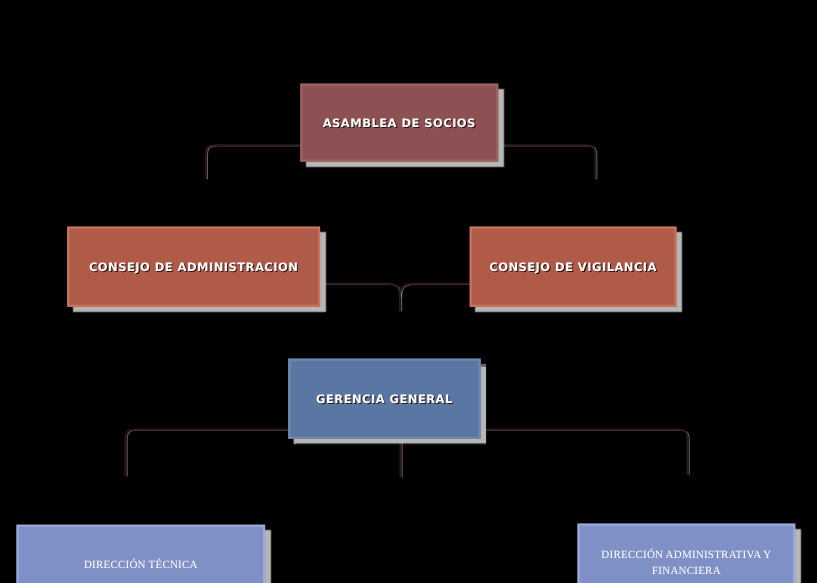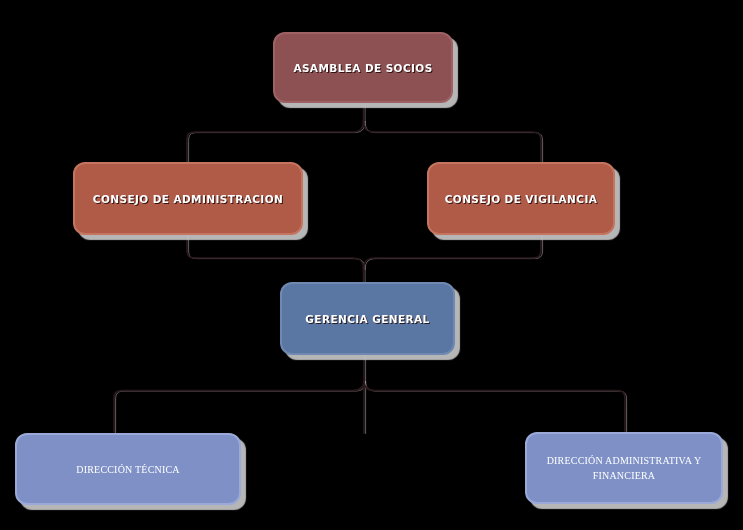--- a/index.html
+++ b/index.html
@@ -14,42 +14,43 @@
   #connectors{position:absolute;left:0;top:0;width:743px;height:530px;}
   #connectors path{fill:none;stroke-linecap:round;stroke-linejoin:round;}
   #connectors .main{stroke:var(--line-color,#2b191c);stroke-width:1.7;}
   #connectors .echo{stroke:var(--line-echo,#bdbdbd);stroke-width:1;opacity:.5;}
   
   .node{
     position:absolute;
     display:flex;align-items:center;justify-content:center;
     text-align:center;
     color:var(--text-color,#fff);
-    border-radius:12px;
+    border-radius:0;
     box-sizing:border-box;
     box-shadow:5px 5px 1px rgba(198,198,198,.92);
     padding:6px 10px;
+    margin-top:44px;
   }
   .node .lbl{display:block;width:100%;}
   .lvl1{background:var(--level1-fill);border:2px solid var(--level1-border);}
   .lvl2{background:var(--level2-fill);border:2px solid var(--level2-border);}
   .lvl3{background:var(--level3-fill);border:2px solid var(--level3-border);}
   .lvl4{background:var(--level4-fill);border:2px solid var(--level4-border);}
   .lvl1 .lbl,.lvl2 .lbl,.lvl3 .lbl{
     font-size:10.5px;font-weight:bold;letter-spacing:.4px;
     text-shadow:1px 1px 0 rgba(30,10,10,.85);
   }
   .lvl4 .lbl{
     font-size:10px;font-weight:400;letter-spacing:.2px;line-height:1.5;font-family:Liberation Serif, serif;
   }
   
   #n-asamblea {left:273px;top:32px; width:180px;height:71px;}
-  #n-cadmin   {left:73px; top:162px;width:230px;height:73px;}
+  #n-cadmin   {left:61px; top:162px;width:230px;height:73px;}
   #n-cvig     {left:427px;top:162px;width:188px;height:73px;}
-  #n-gerencia {left:280px;top:282px;width:175px;height:73px;text-align:center;}
+  #n-gerencia {left:262px;top:282px;width:175px;height:73px;text-align:center;}
   #n-dtec     {left:15px; top:433px;width:226px;height:72px;}
   #n-dcom     {left:263px;top:433px;width:205px;height:72px;}
   #n-dadm     {left:525px;top:432px;width:198px;height:72px;}
 </style>
 </head>
 <body>
 
 <div id="canvas">
 
   <svg id="connectors" viewBox="0 0 743 530" xmlns="http://www.w3.org/2000/svg">

